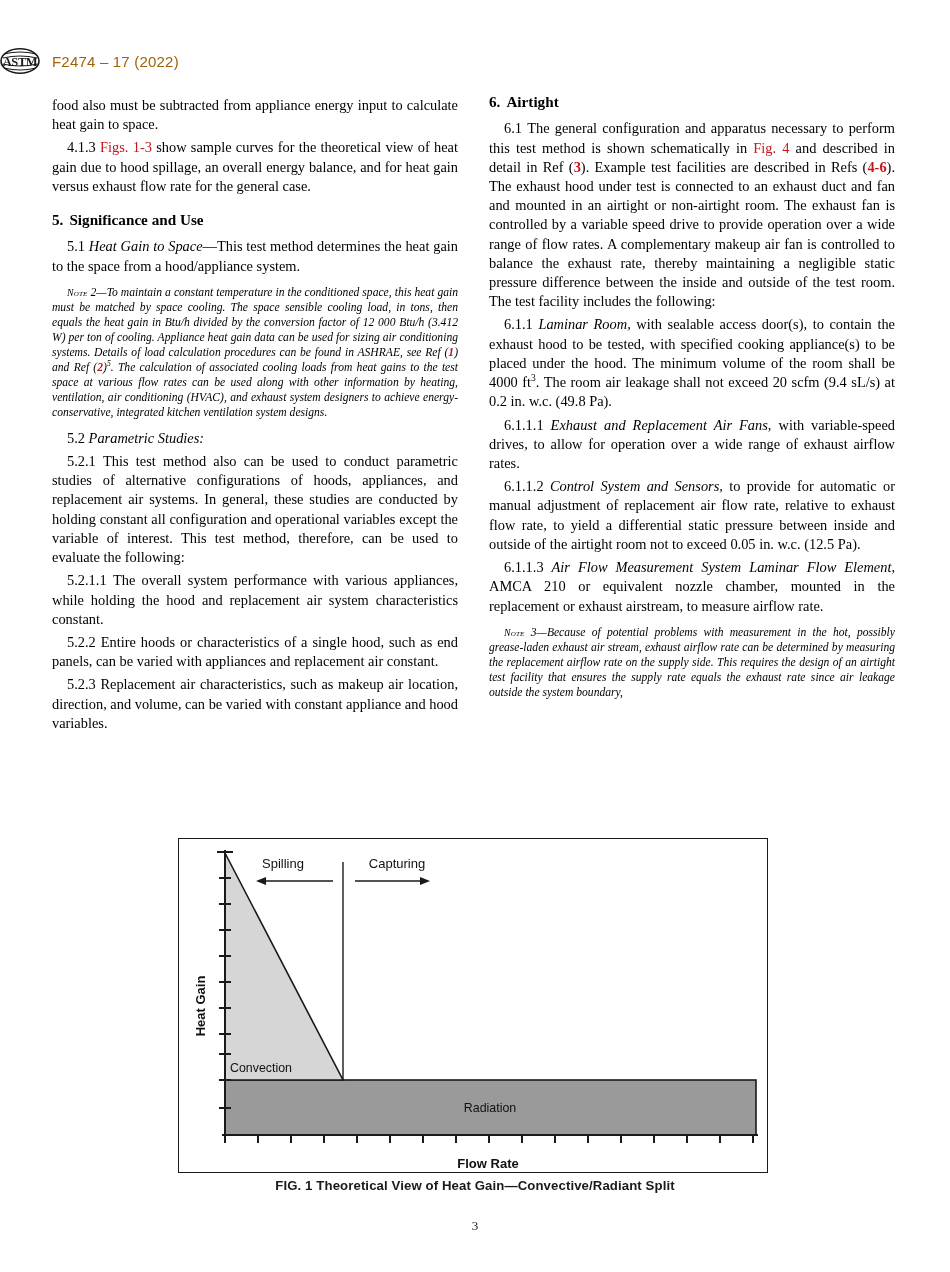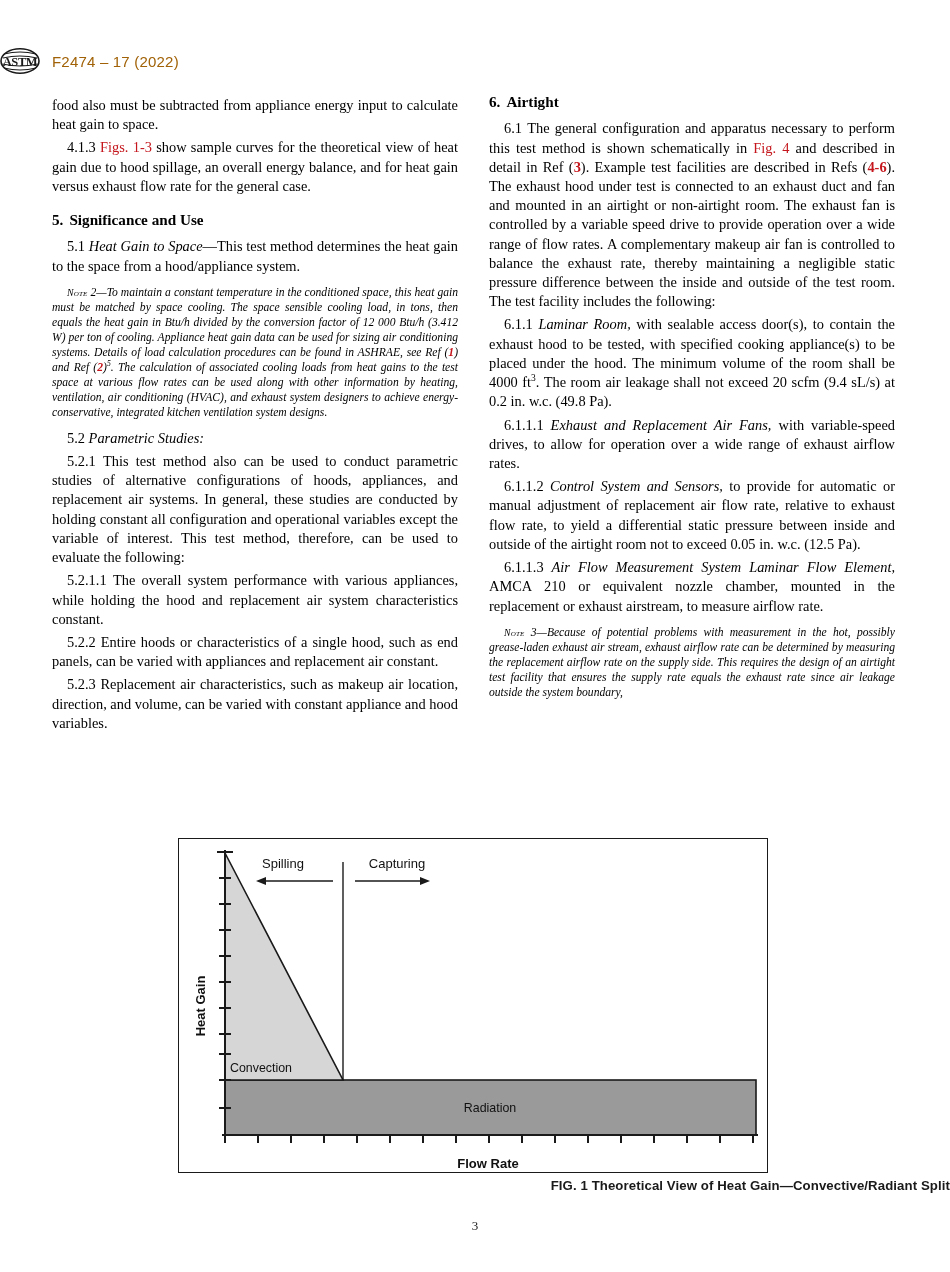--- a/index.html
+++ b/index.html
@@ -106,21 +106,21 @@
     inset: 0;
     border: 1.6px solid #1a1a1a;
     background: #ffffff;
     box-sizing: border-box;
   }
   .fig-caption {
     position: absolute;
     left: 0;
     top: 1178px;
     width: 950px;
-    text-align: right;
+    text-align: center;
     font-family: "Liberation Sans", sans-serif;
     font-weight: bold;
     font-size: 13.2px;
     color: #1a1a1a;
     letter-spacing: 0.1px;
   }
 
   .chart-svg {
     position: absolute;
     left: 0;

